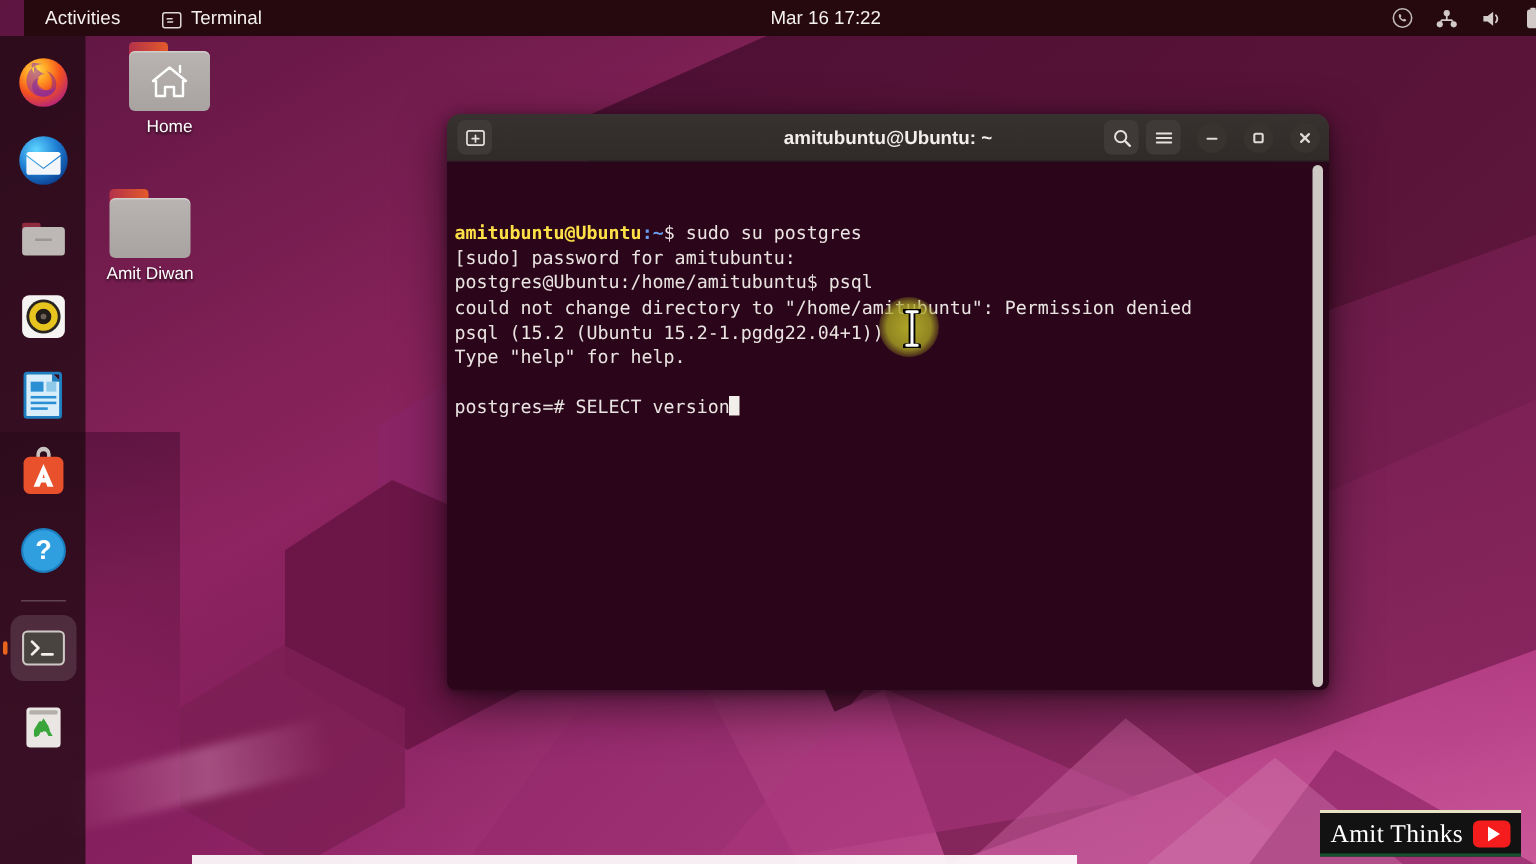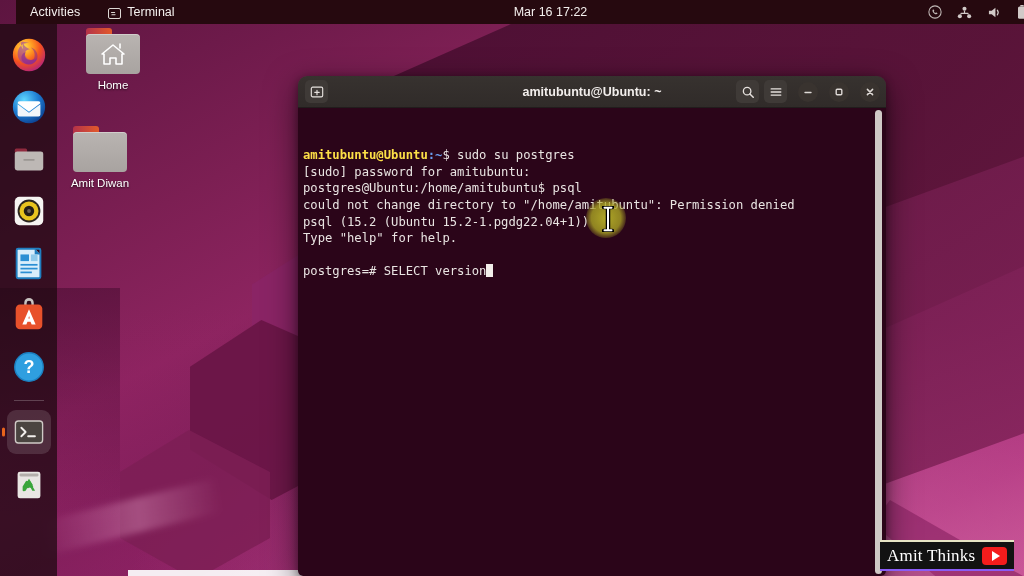--- a/index.html
+++ b/index.html
@@ -178,21 +178,21 @@
     background:linear-gradient(180deg,#b9b4b1,#a8a3a0);
     box-shadow:inset 0 1px 0 rgba(255,255,255,.35);
   }
   .desk-icon .label {
     margin-top:5px; color:#ffffff; font-size:11.5px;
     text-shadow:0 1px 2px rgba(0,0,0,.75);
   }
 
   
   #terminal {
-    position:absolute; left:298px; top:76px; width:588px; height:500px;
+    position:absolute; left:298px; top:76px; width:588px; height:384px;
     border-radius:9px 9px 5px 5px;
     box-shadow:0 10px 32px rgba(0,0,0,.55), 0 2px 8px rgba(0,0,0,.4);
     overflow:hidden; z-index:20;
     display:flex; flex-direction:column;
   }
   #titlebar {
     height:32px; flex:0 0 32px;
     background:linear-gradient(180deg,#37322f,#302b29);
     border-bottom:1px solid #211d1c;
     display:flex; align-items:center; padding:0 6px 0 7px;
@@ -252,21 +252,21 @@
 
   
   #watermark {
     position:absolute; left:880px; top:540px;
     width:134px; height:31px;
     background:#121212;
     display:flex; align-items:center; gap:7px;
     padding:0 6px 0 7px;
     z-index:45;
     border-top:2px solid #e7e4c4;
-    border-bottom:2px solid #8b5cf6;
+    border-bottom:2px solid #14532d;
   }
   #wm-text {
     color:#ffffff; font-family:"Liberation Serif",serif;
     font-size:17px; letter-spacing:.2px; white-space:nowrap;
   }
   #wm-play {
     width:25px; height:18px; border-radius:4px; background:#f41c1c;
     display:flex; align-items:center; justify-content:center; flex:0 0 25px;
   }
   #wm-play .tri {

